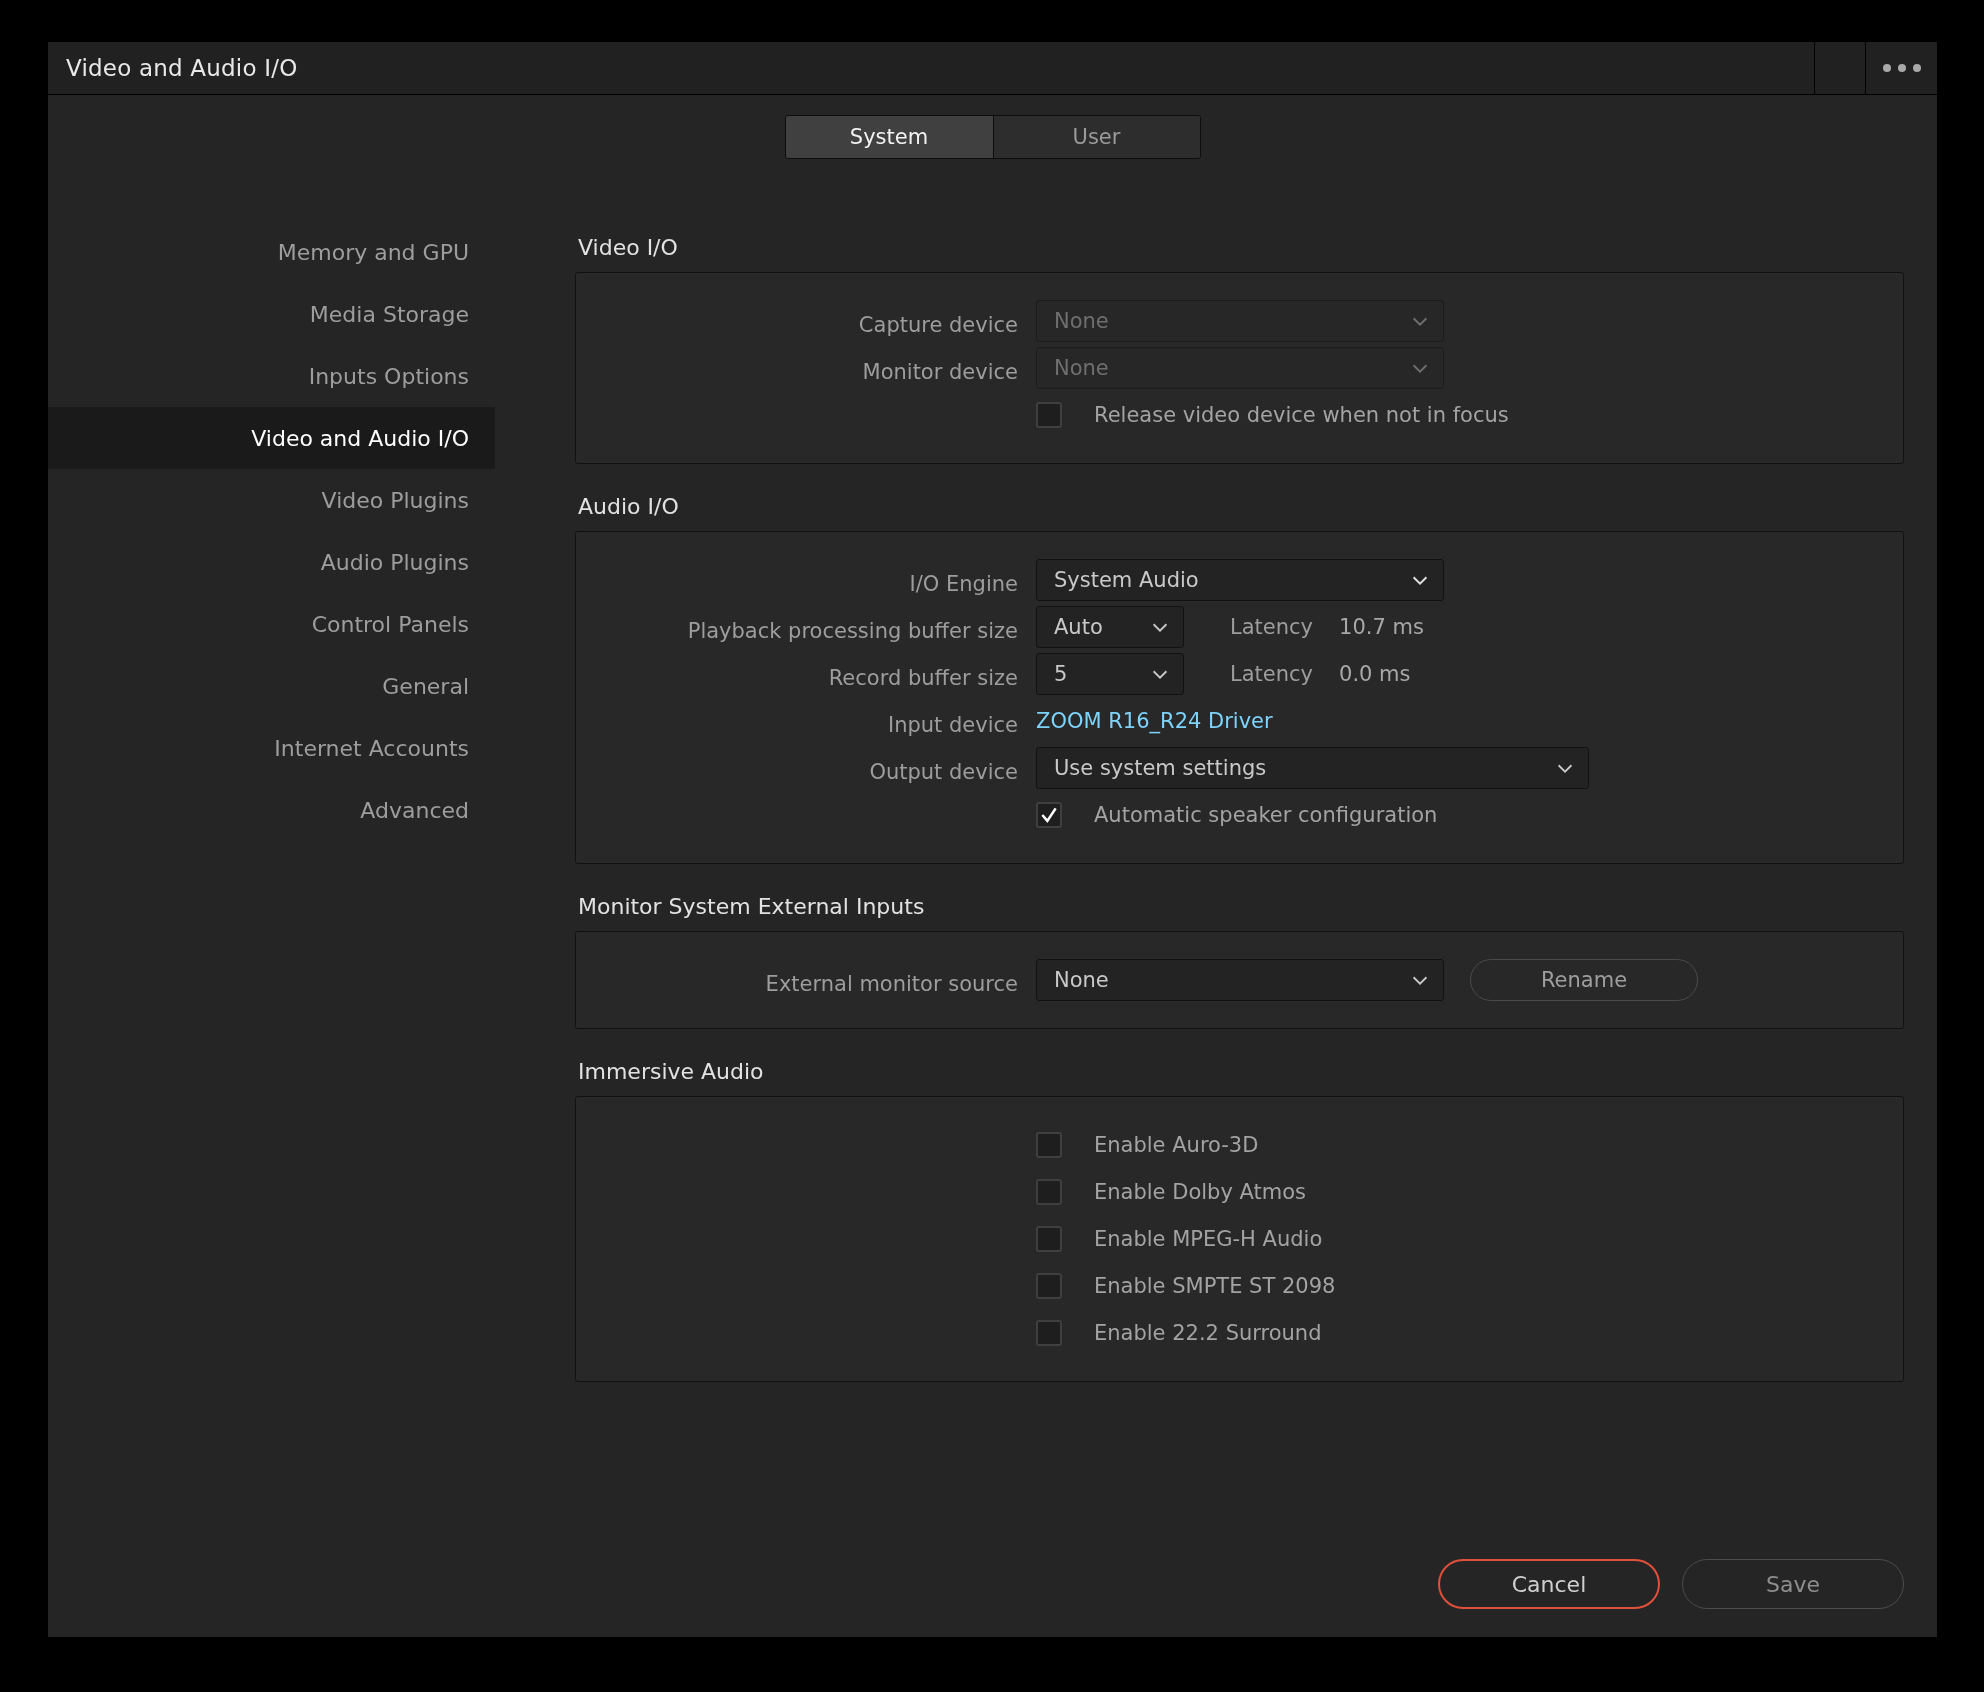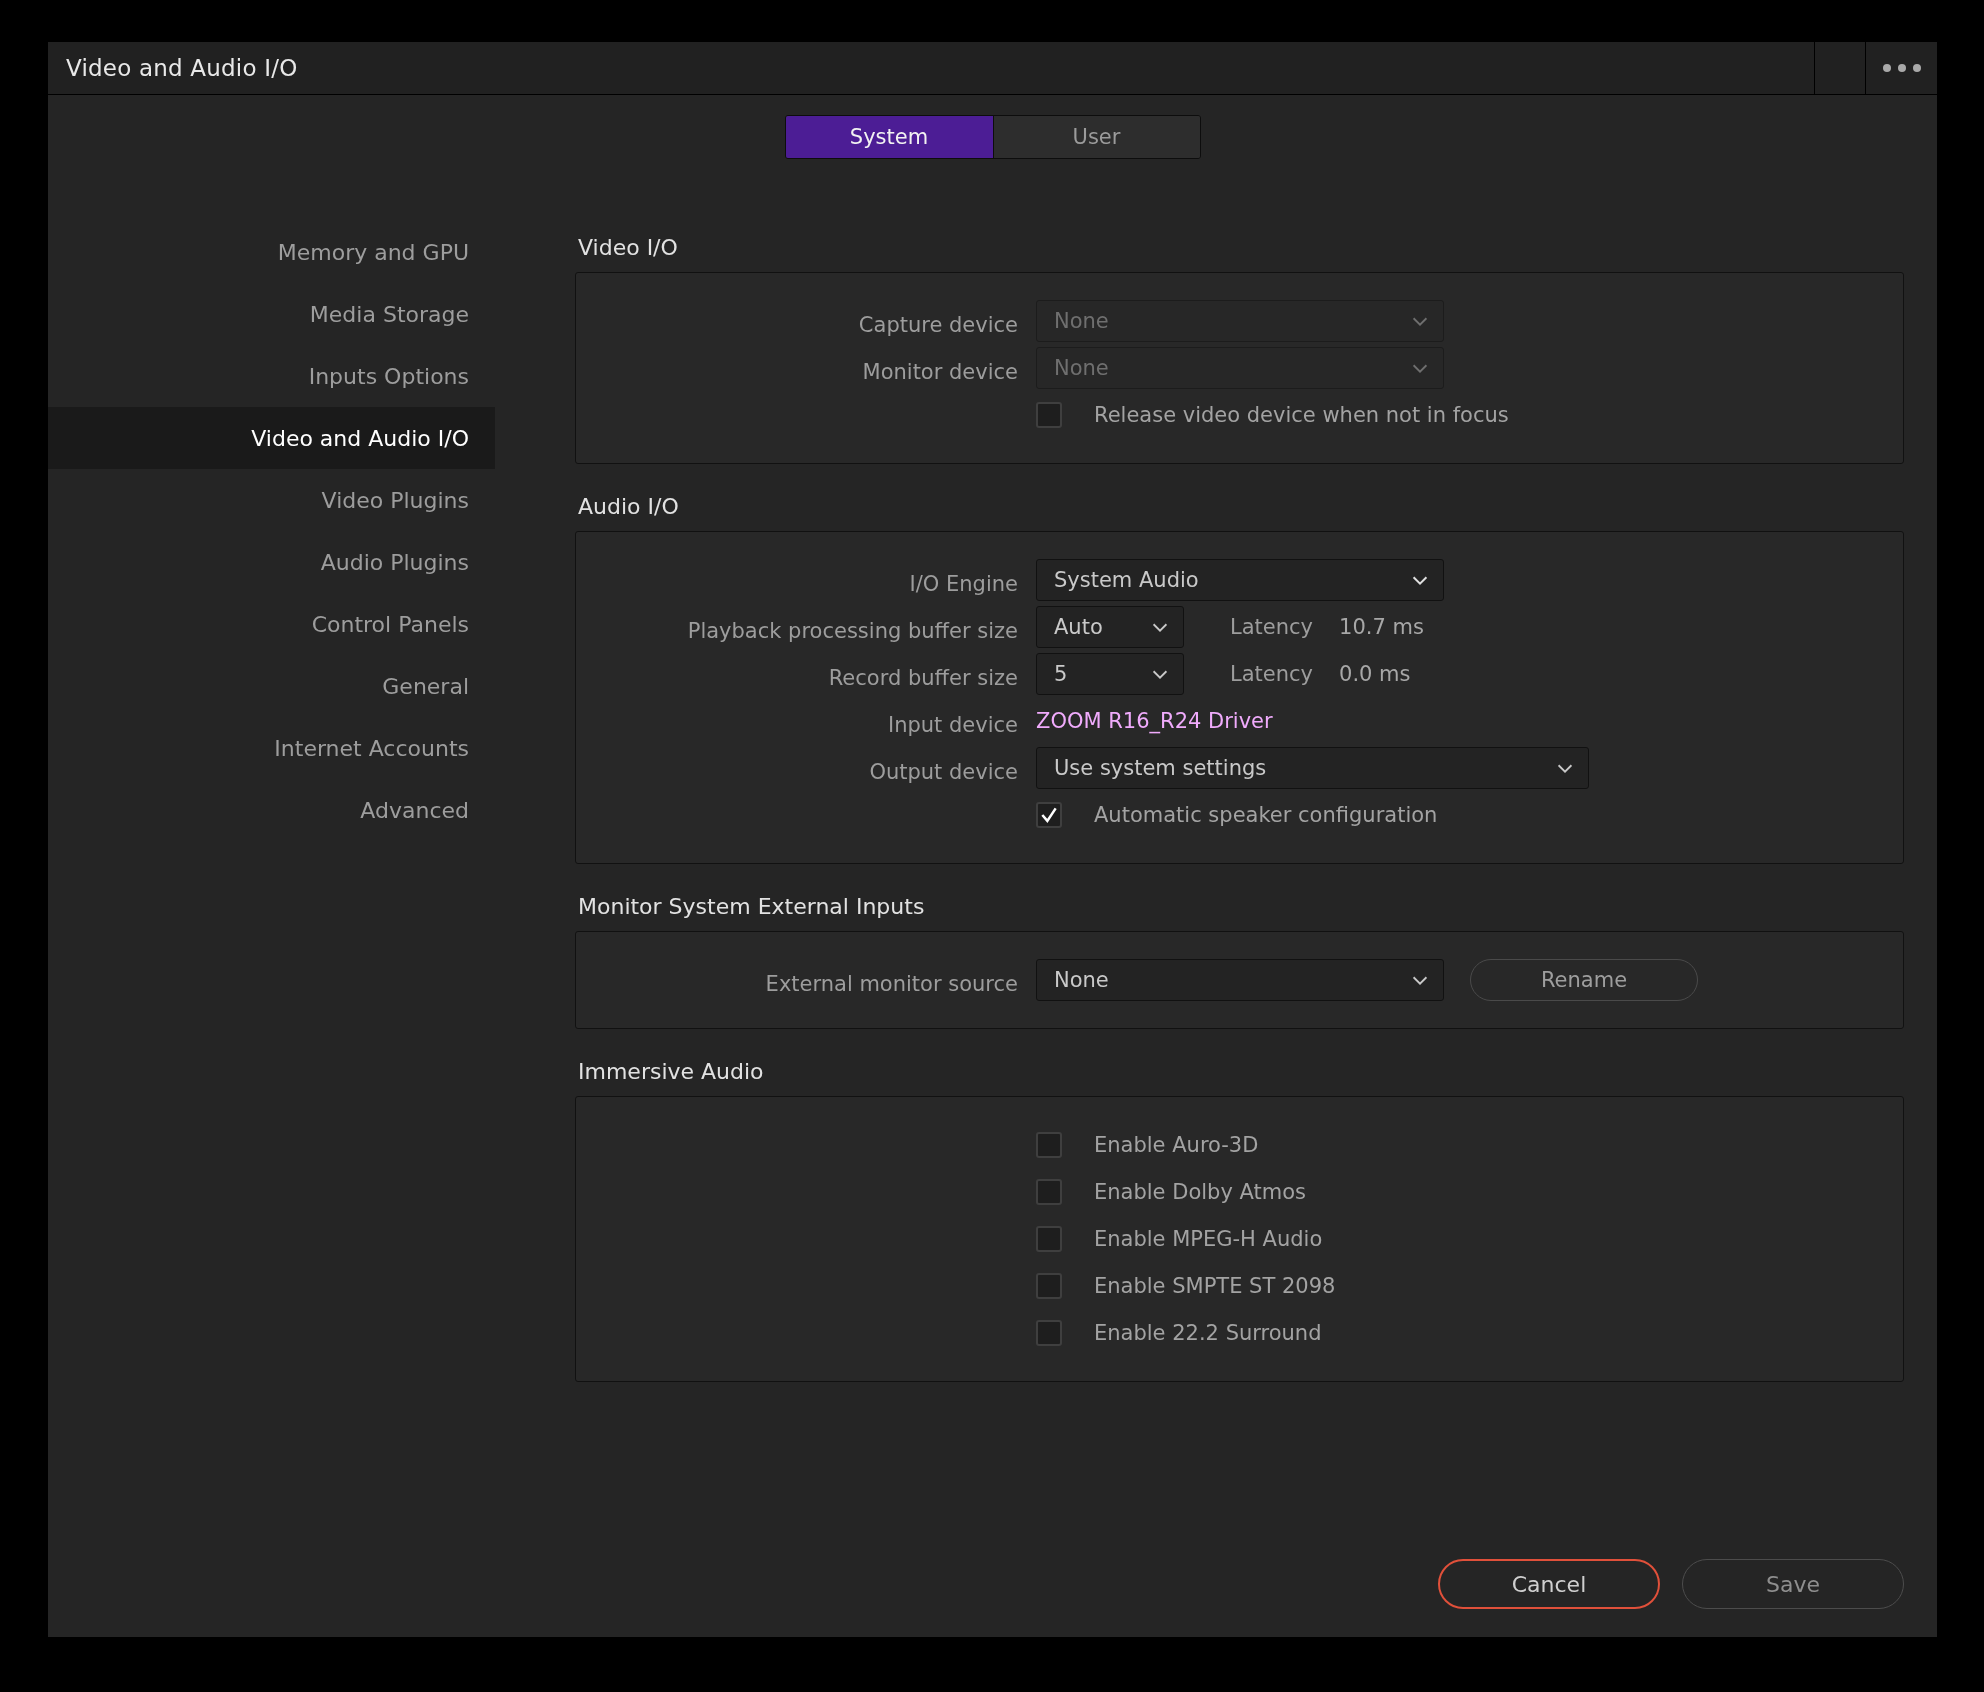--- a/index.html
+++ b/index.html
@@ -64,21 +64,21 @@
     border-radius: 3px;
     overflow: hidden;
   }
   .tab {
     width: 207px; height: 42px;
     display: flex; align-items: center; justify-content: center;
     font-size: 21px;
     color: #9b9b9b;
     background: #2d2d2d;
   }
-  .tab.active { background: #4c1d95; color: #f2f2f2; }
+  .tab.active { background: #404040; color: #f2f2f2; }
   .tab + .tab { border-left: 1px solid #0d0d0d; }
 
   
   .sidebar {
     position: absolute; left: 0; top: 126px;
     width: 447px;
     text-align: right;
   }
   .side-item {
     height: 62px;
@@ -119,21 +119,21 @@
     width: 460px;
     text-align: right;
     padding-right: 18px;
     font-size: 21px;
     color: #9d9d9d;
     flex: 0 0 auto;
     margin-top: 8px;
   }
   .row .value-text {
     font-size: 21px;
-    color: #f0abfc;
+    color: #7dd3fc;
   }
 
   
   .select {
     height: 42px;
     background: #232323;
     border: 1px solid #111111;
     border-radius: 3px;
     display: flex; align-items: center;
     padding: 0 12px 0 17px;

